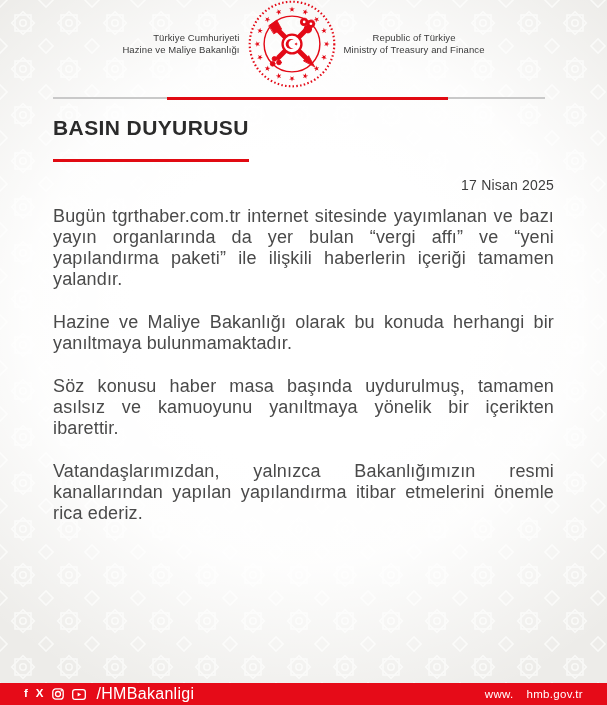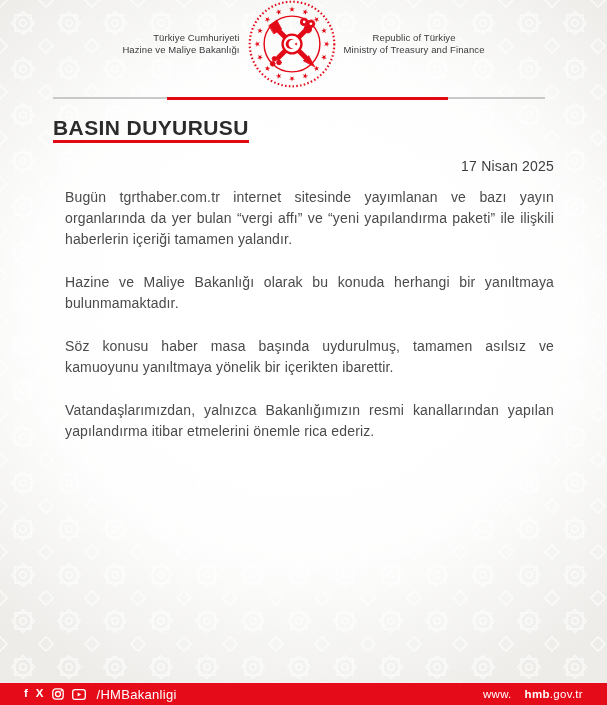--- a/index.html
+++ b/index.html
@@ -39,53 +39,53 @@
   .divider .red-seg{
     position:absolute;left:114px;top:-0.5px;width:281px;height:3px;
     background:#e10a12;
   }
 
   
   .doc{position:absolute;left:53px;top:116px;width:501px;}
   .page-title{
     display:inline-block;
     font-size:21px;font-weight:700;color:#2b2b2b;letter-spacing:0.4px;
-    border-bottom:3px solid #e10a12;padding-bottom:0;margin:0;
+    border-bottom:3px solid #e10a12;padding-bottom:19px;margin:0;
   }
   .date-line{
     text-align:right;font-size:14px;color:#3d3d3d;margin-top:15px;
     letter-spacing:0.2px;
   }
   .body-text{margin-top:13px;}
   .body-text p{
-    margin:0 0 22px 12px;
-    font-size:14px;line-height:21px;color:#4a4a4a;
+    margin:0 0 22px 0;
+    font-size:18px;line-height:21px;color:#4a4a4a;
     text-align:justify;letter-spacing:0.15px;
   }
   .closing{
     font-size:14px;line-height:21px;color:#222;font-weight:700;margin:0;
     letter-spacing:0.15px;
   }
 
   
   .footer{
     position:absolute;left:0;bottom:0;width:100%;height:22px;
     background:#e60b18;z-index:3;
     display:flex;align-items:center;justify-content:space-between;
     padding:0 24px;box-sizing:border-box;
   }
   .social{display:flex;align-items:center;gap:8px;}
   .glyph-ic{
     color:#fff;font-weight:700;font-size:11.5px;line-height:1;
     font-family:"Liberation Sans", sans-serif;
   }
   .social svg{display:block;}
-  .handle{color:#fff;font-size:13px;letter-spacing:0.3px;margin-left:3px;}
+  .handle{color:#fff;font-size:16px;letter-spacing:0.3px;margin-left:3px;}
   .website{color:#fff;font-size:11.5px;letter-spacing:0.3px;}
-  .website b{font-weight:700;padding-left:13px;}
+  .website b{font-weight:400;padding-left:13px;}
 </style>
 </head>
 <body>
 
 <svg class="bg-pattern" width="607" height="705" xmlns="http://www.w3.org/2000/svg">
   <defs>
     <pattern id="bgpat" width="46" height="46" patternUnits="userSpaceOnUse">
       <rect width="46" height="46" fill="#edecE9"></rect>
       <g fill="none" stroke="#f9f9f7" stroke-width="1.6">
         <rect x="15" y="15" width="16" height="16"></rect>

